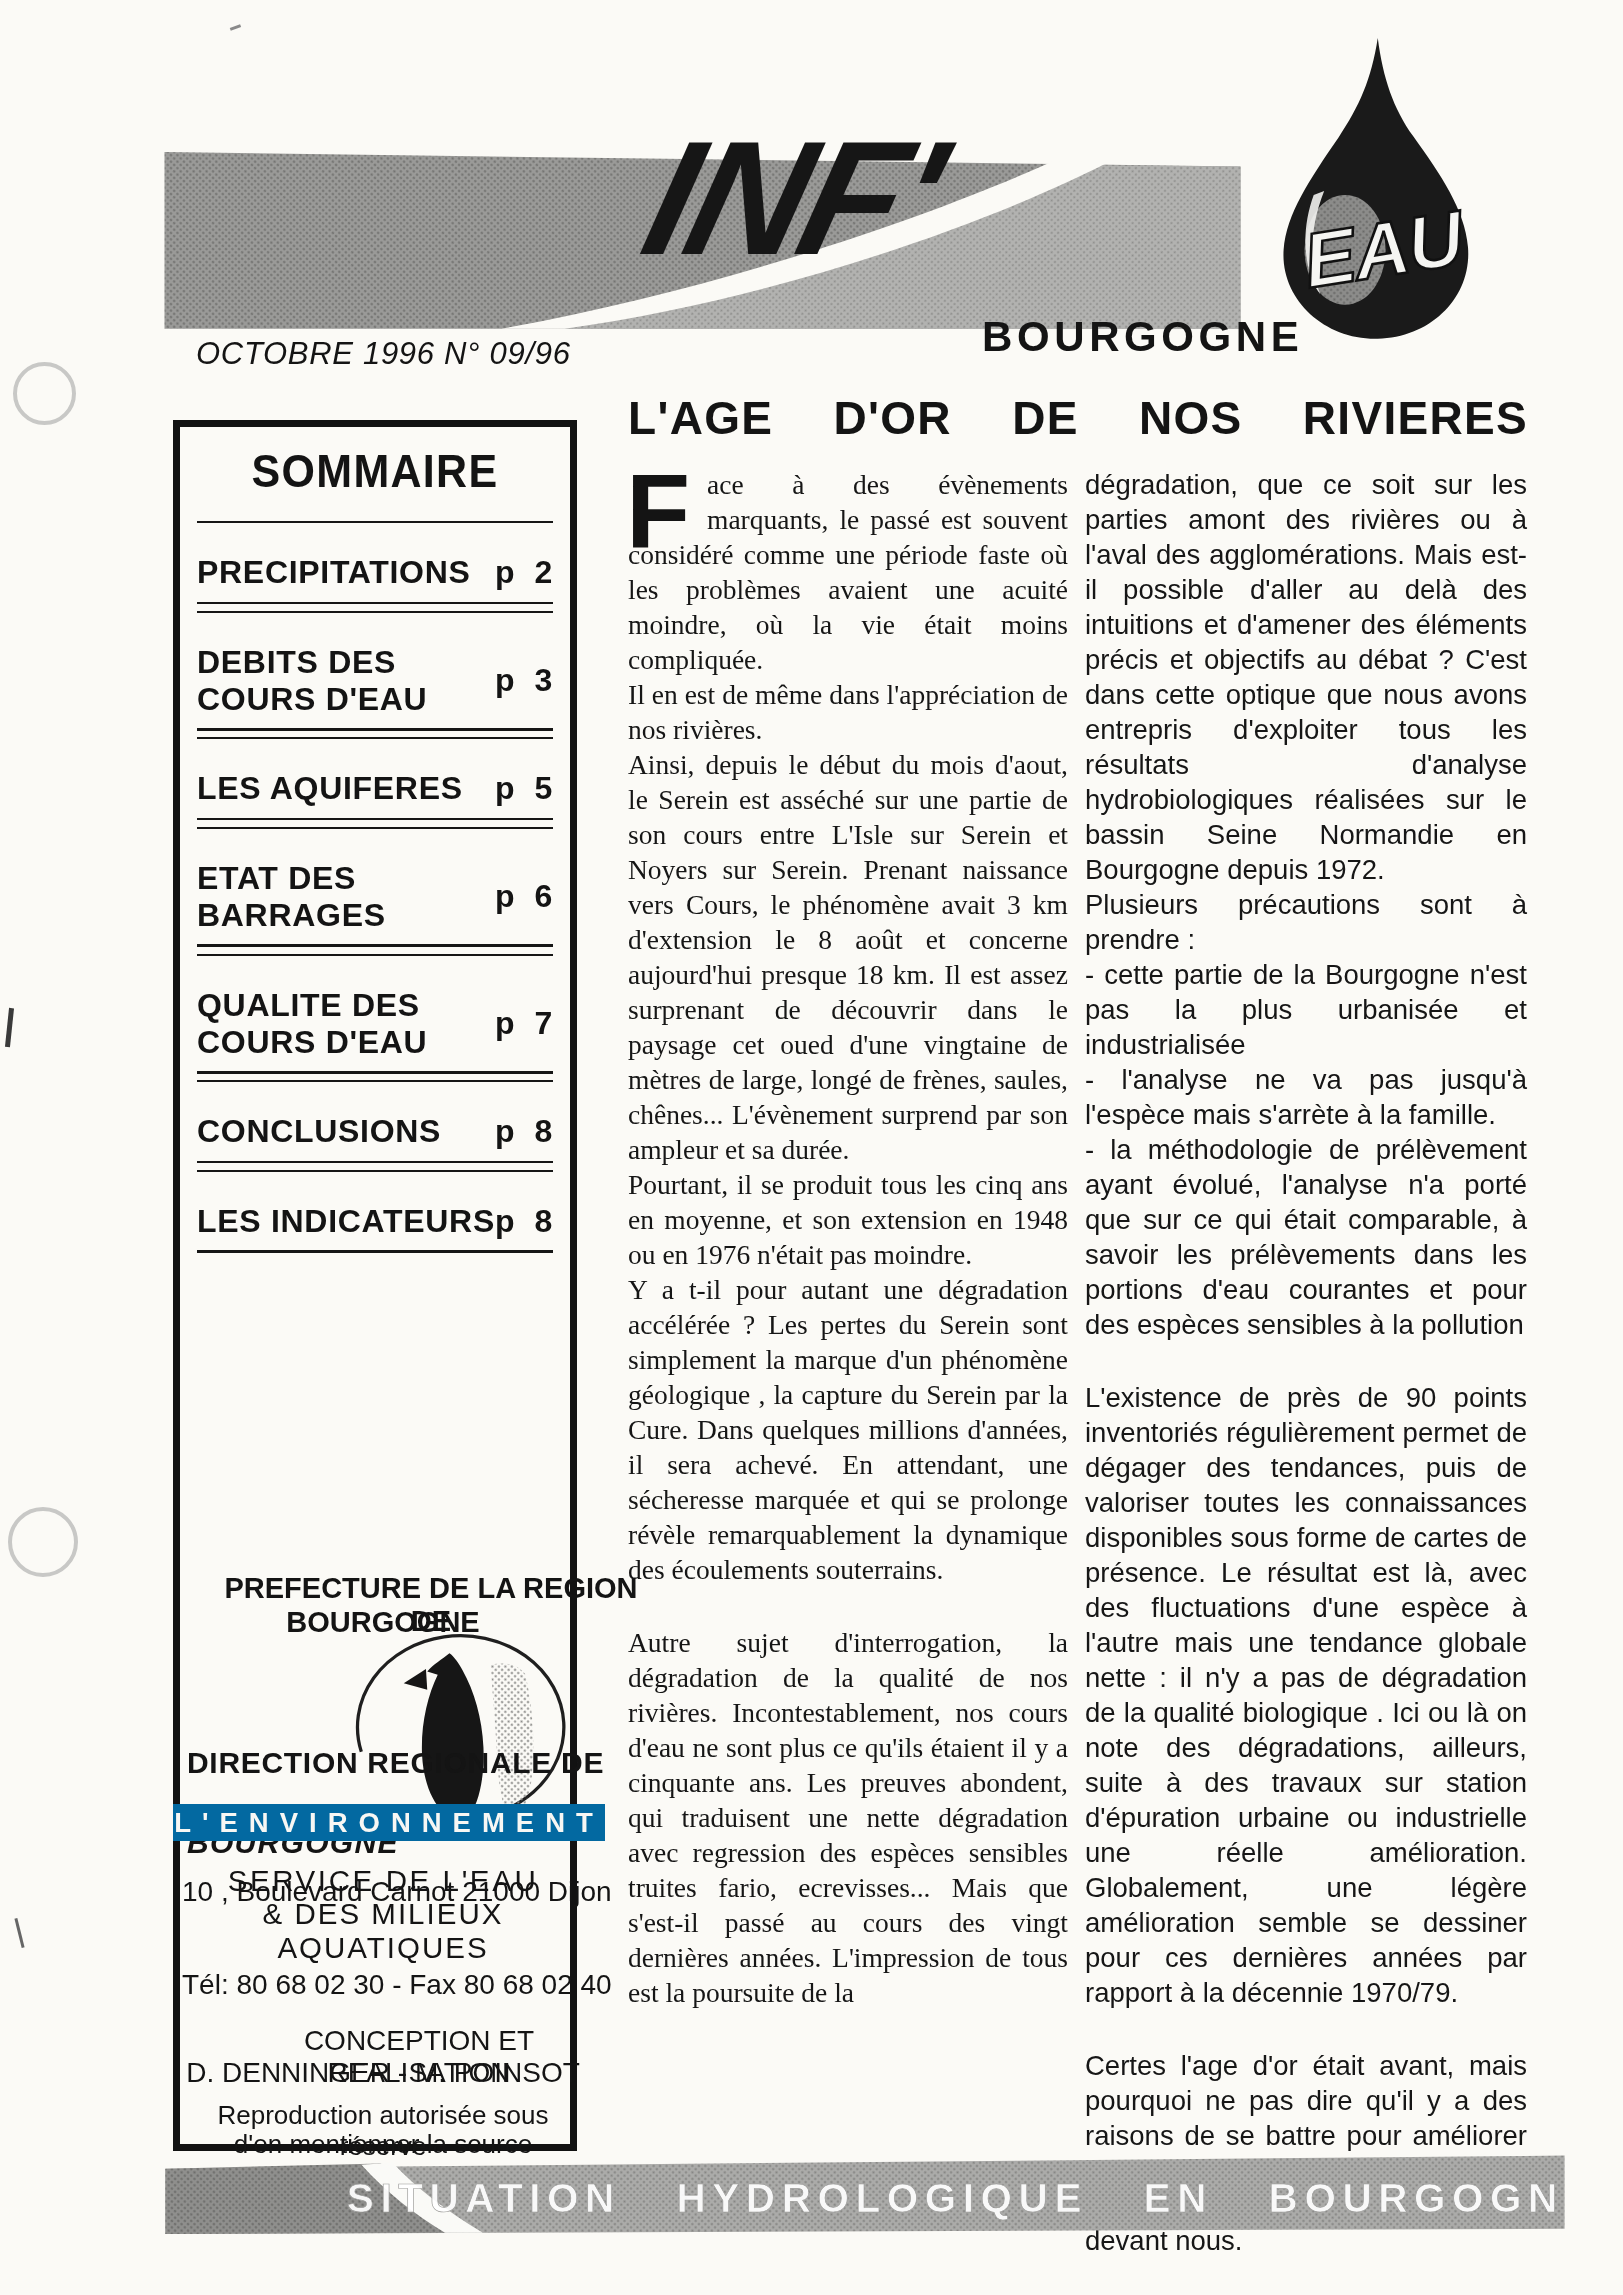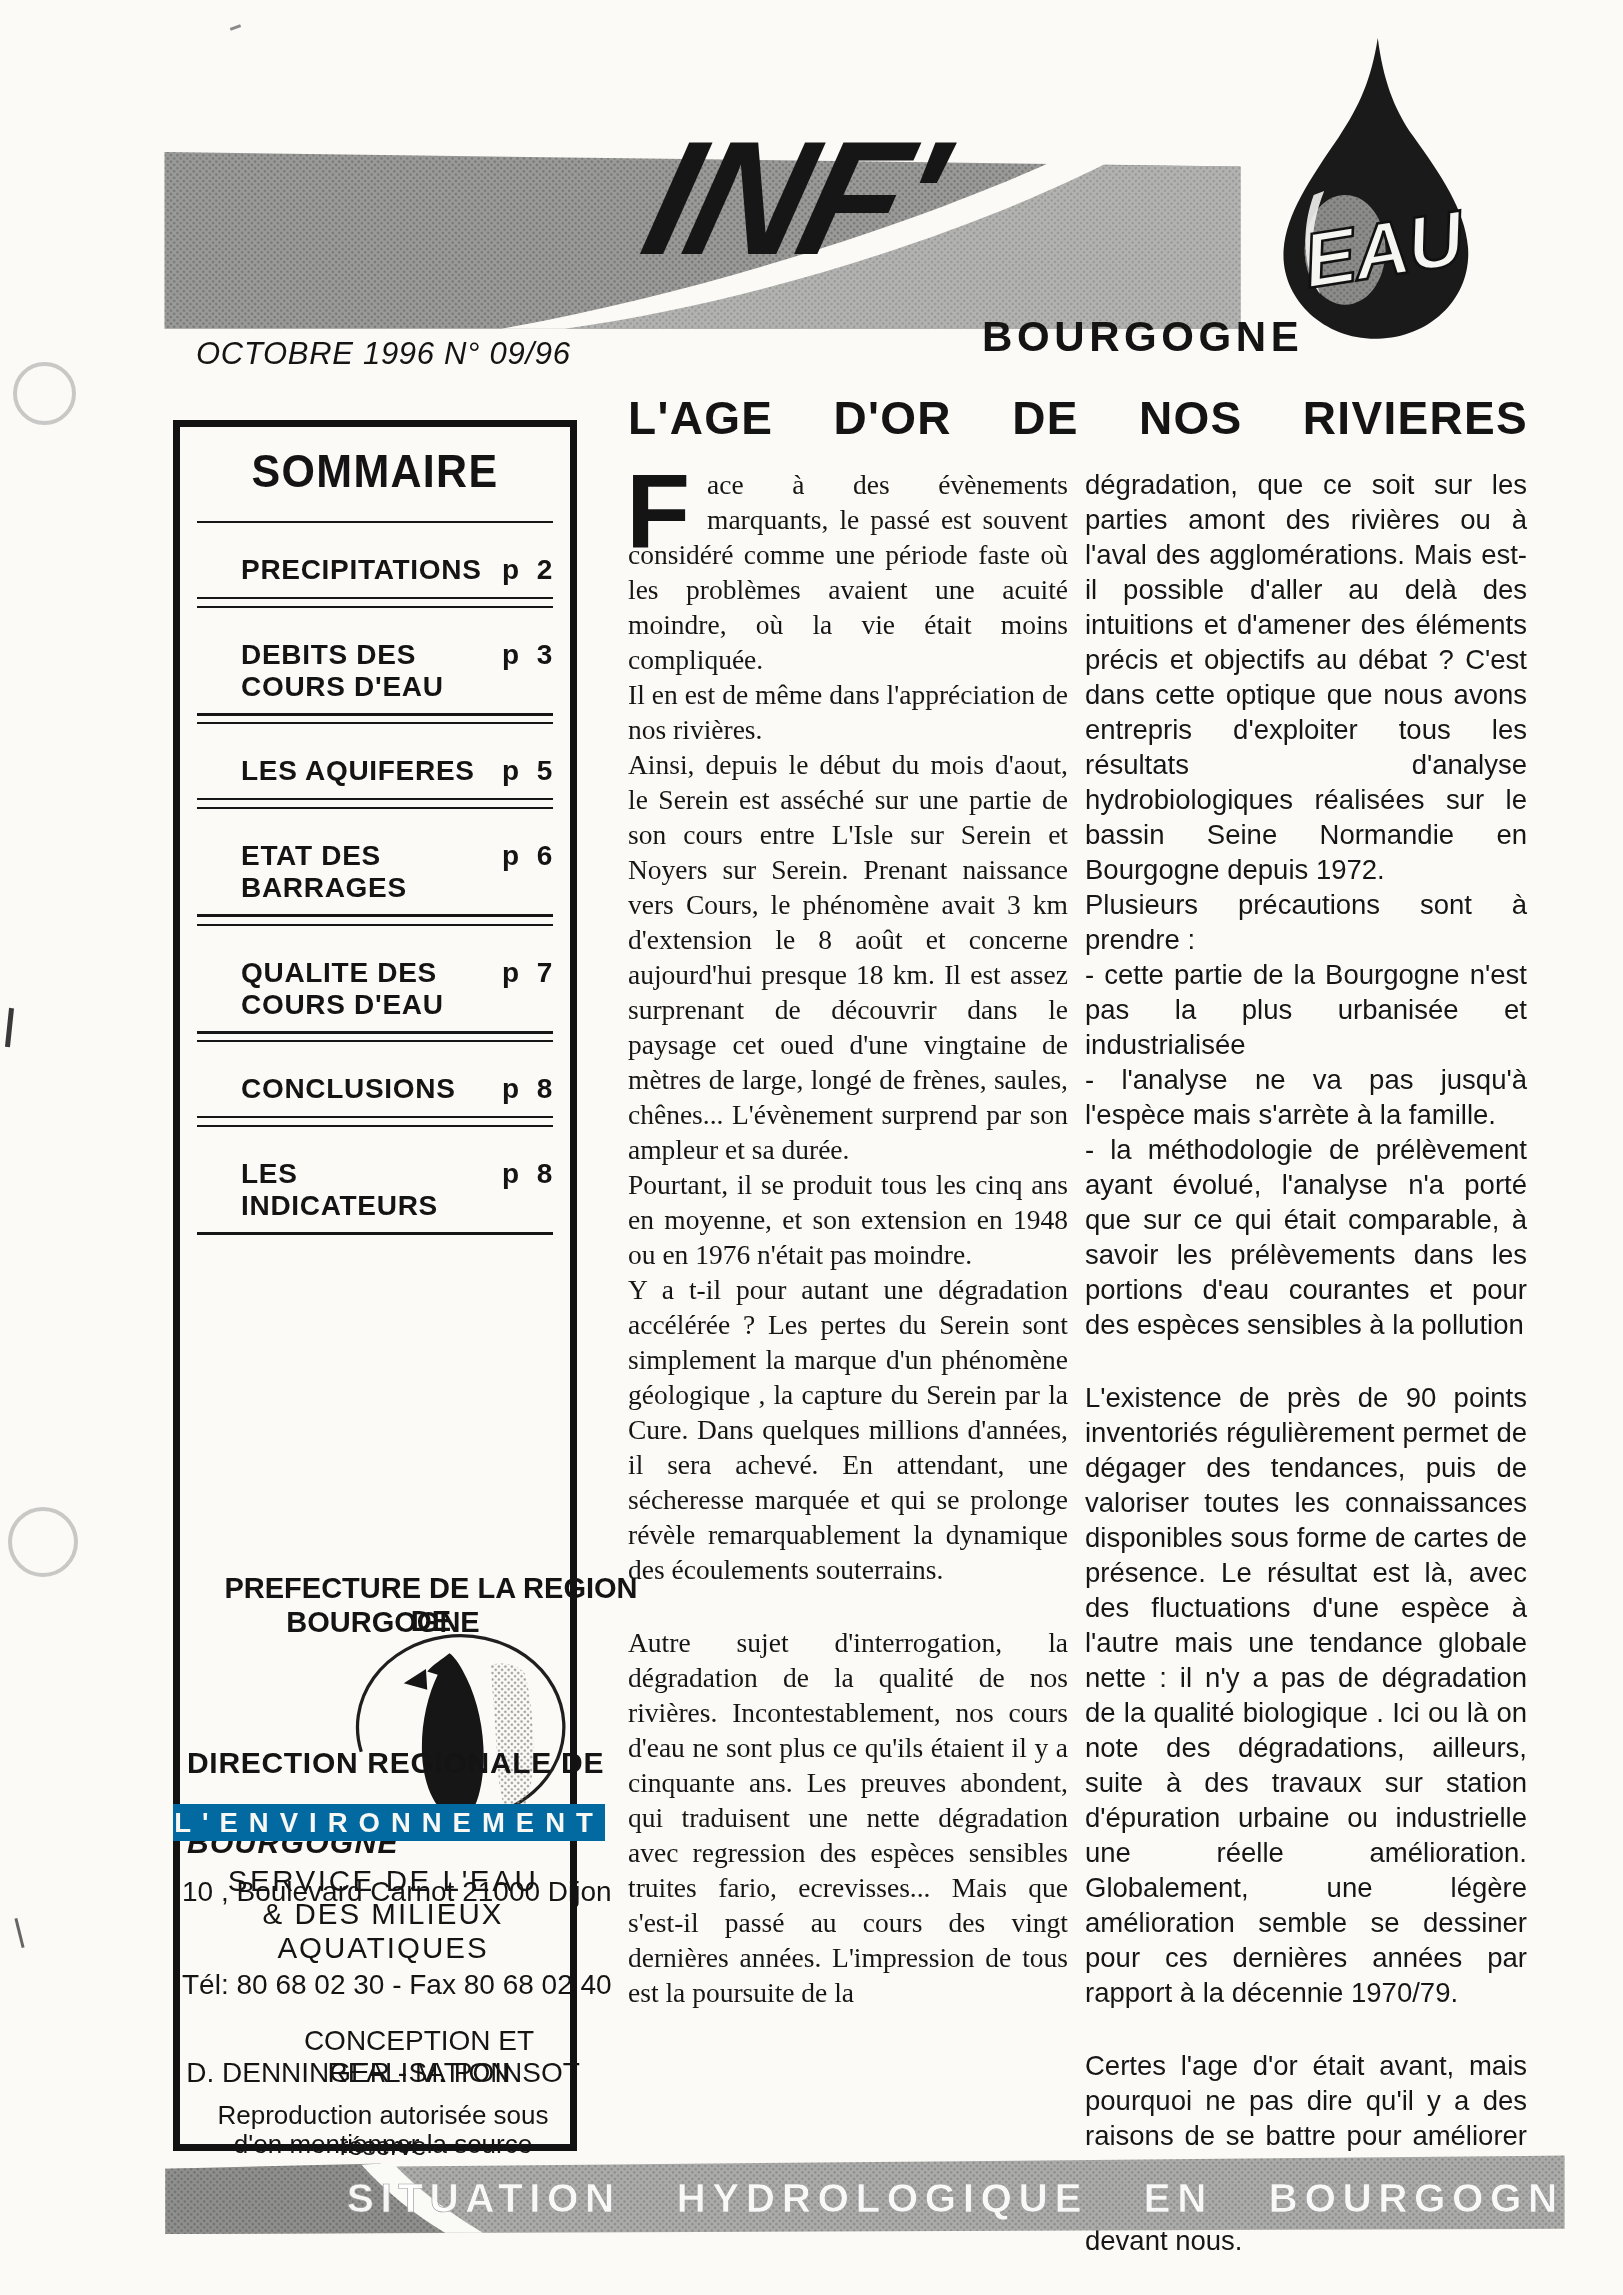--- a/index.html
+++ b/index.html
@@ -15,22 +15,22 @@
             letter-spacing:4.6px;z-index:4;}
   .issue{position:absolute;left:196px;top:336px;font-size:31px;font-style:italic;letter-spacing:0.7px;}
 
   
   .sidebar{position:absolute;left:173px;top:420px;width:404px;height:1731px;border:7.2px solid #121212;
            box-sizing:border-box;padding:0 17px;}
   .toc-title{margin-top:19.6px;text-align:center;font-size:43px;font-weight:bold;letter-spacing:1.3px;
              transform:scaleY(1.06);}
   .rule{height:2.6px;background:#161616;}
   .top-rule{margin-top:25px;}
-  .toc-row{padding-top:31px;display:flex;justify-content:space-between;align-items:flex-start;
-           font-size:28px;font-weight:bold;letter-spacing:0.7px;margin-left:44px;}
+  .toc-row{padding-top:31px;display:flex;justify-content:space-between;align-items:center;
+           font-size:32px;font-weight:bold;letter-spacing:0.7px;}
   .toc-page{white-space:pre;}
   .rule-a{margin-top:10.5px;}
   .rule-b{height:2px;margin-top:6.5px;}
   .toc-item:last-child .rule-b{display:none;}
 
   
   .pub{position:absolute;left:173px;width:420px;text-align:center;font-weight:bold;z-index:3;}
   .pub-line1{top:1572px;font-size:29px;padding-left:48px;}
   .pub-line2{top:1606px;font-size:29px;}
   .bird-svg{position:absolute;left:350px;top:1631px;width:229px;height:209px;z-index:1;}

